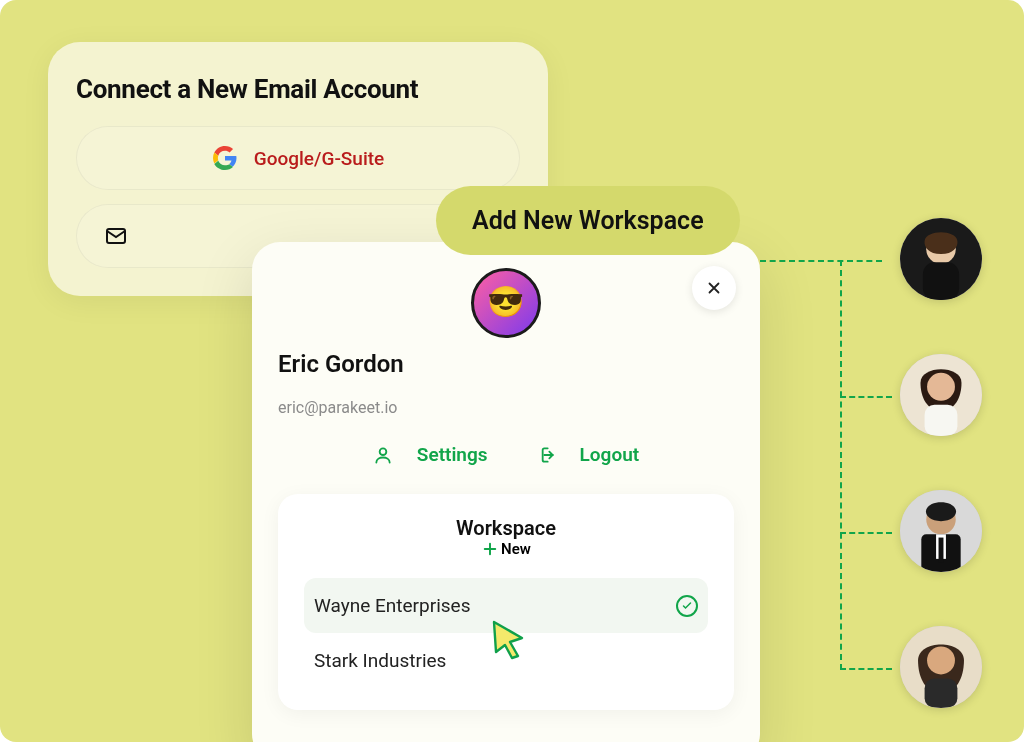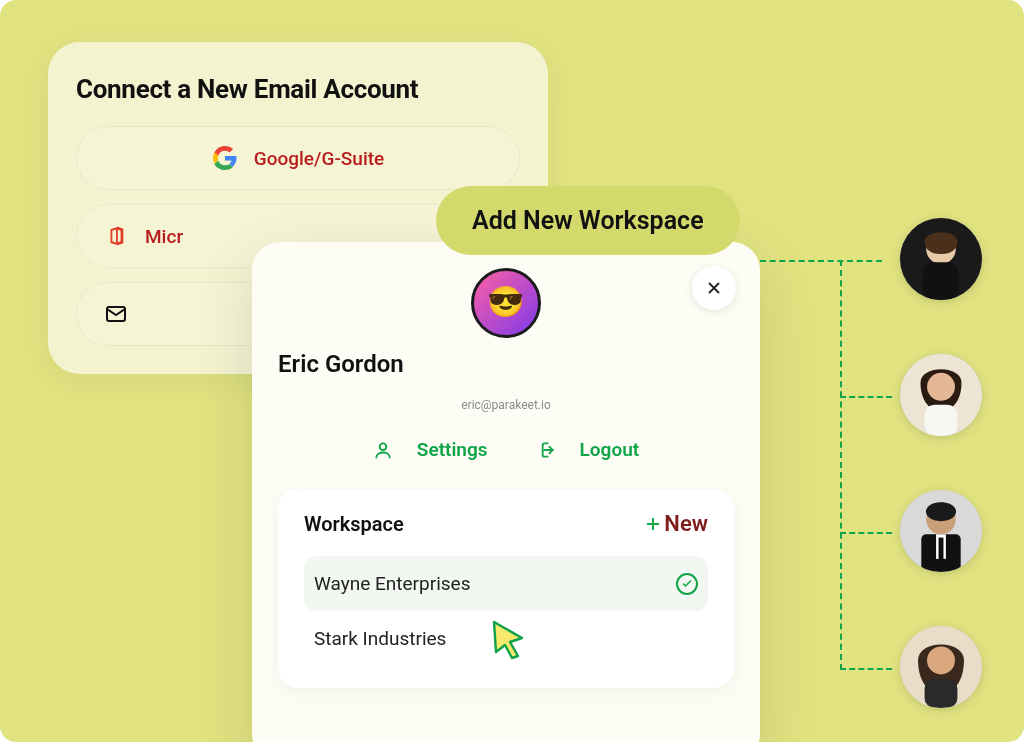--- a/index.html
+++ b/index.html
@@ -107,22 +107,22 @@
     transform: translate(-50%,-55%);
     font-size: 30px;
   }
   .profile-name {
     font-size: 24px;
     font-weight: 600;
     color: #111;
     margin-bottom: 20px;
   }
   .profile-email {
-    text-align: center;
-    font-size: 12px;
+    text-align: left;
+    font-size: 16px;
     color: #8b8b8b;
     margin-bottom: 26px;
   }
   .profile-actions {
     display: flex;
     justify-content: center;
     gap: 48px;
     margin-bottom: 28px;
   }
   .action-link {
@@ -138,33 +138,34 @@
     background: #fff;
     border-radius: 20px;
     box-shadow: 0 4px 20px rgba(0,0,0,0.05);
     padding: 22px 26px;
   }
   .workspace-header {
     display: flex;
     justify-content: space-between;
     align-items: center;
     margin-bottom: 20px;
+    flex-direction: column;
   }
   .workspace-title {
     font-size: 20px;
     font-weight: 600;
     color: #111;
   }
   .new-btn {
     display: flex;
     align-items: center;
     gap: 2px;
-    color: #7f1d1d;
-    font-weight: 600;
-    font-size: 22px;
+    color: #000000;
+    font-weight: 600;
+    font-size: 15px;
     cursor: pointer;
   }
   .workspace-row {
     display: flex;
     justify-content: space-between;
     align-items: center;
     padding: 16px 10px;
     border-radius: 12px;
     font-size: 19px;
     color: #222;
@@ -249,28 +250,20 @@
         <svg viewBox="0 0 48 48" width="24" height="24">
           <path fill="#EA4335" d="M24 9.5c3.54 0 6.72 1.22 9.22 3.6l6.86-6.86C35.9 2.14 30.3 0 24 0 14.62 0 6.5 5.38 2.56 13.22l7.98 6.2C12.44 13.2 17.74 9.5 24 9.5z"></path>
           <path fill="#4285F4" d="M46.98 24.5c0-1.64-.15-3.22-.42-4.74H24v9.02h12.94c-.56 2.98-2.24 5.5-4.76 7.2l7.3 5.66C43.78 37.6 46.98 31.58 46.98 24.5z"></path>
           <path fill="#FBBC05" d="M10.54 28.58A14.5 14.5 0 0 1 9.76 24c0-1.6.28-3.14.78-4.58l-7.98-6.2A23.93 23.93 0 0 0 0 24c0 3.88.92 7.54 2.56 10.78l7.98-6.2z"></path>
           <path fill="#34A853" d="M24 48c6.48 0 11.92-2.14 15.88-5.82l-7.3-5.66c-2.04 1.38-4.66 2.2-8.58 2.2-6.26 0-11.56-3.7-13.46-9.14l-7.98 6.2C6.5 42.62 14.62 48 24 48z"></path>
         </svg>
       </span>
       <span>Google/G-Suite</span>
     </div>
 
-    <div class="connect-option left">
-      <span class="icon-slot">
-        <svg viewBox="0 0 24 24" width="22" height="22">
-          <path fill="#E43E2B" d="M14 2 6 4.5v15L14 22l6-2V4l-6-2zm0 3.2 3 1v11.6l-3 1V5.2zM8 6.3l4-1.3v14l-4-1.3V6.3z"></path>
-        </svg>
-      </span>
-      <span>Micr</span>
-    </div>
 
     <div class="connect-option left">
       <span class="icon-slot">
         <svg viewBox="0 0 24 24" width="24" height="24" fill="none" stroke="#111" stroke-width="2">
           <rect x="3" y="5" width="18" height="14" rx="2"></rect>
           <path d="m3 7 9 6 9-6"></path>
         </svg>
       </span>
       <span></span>
     </div>

